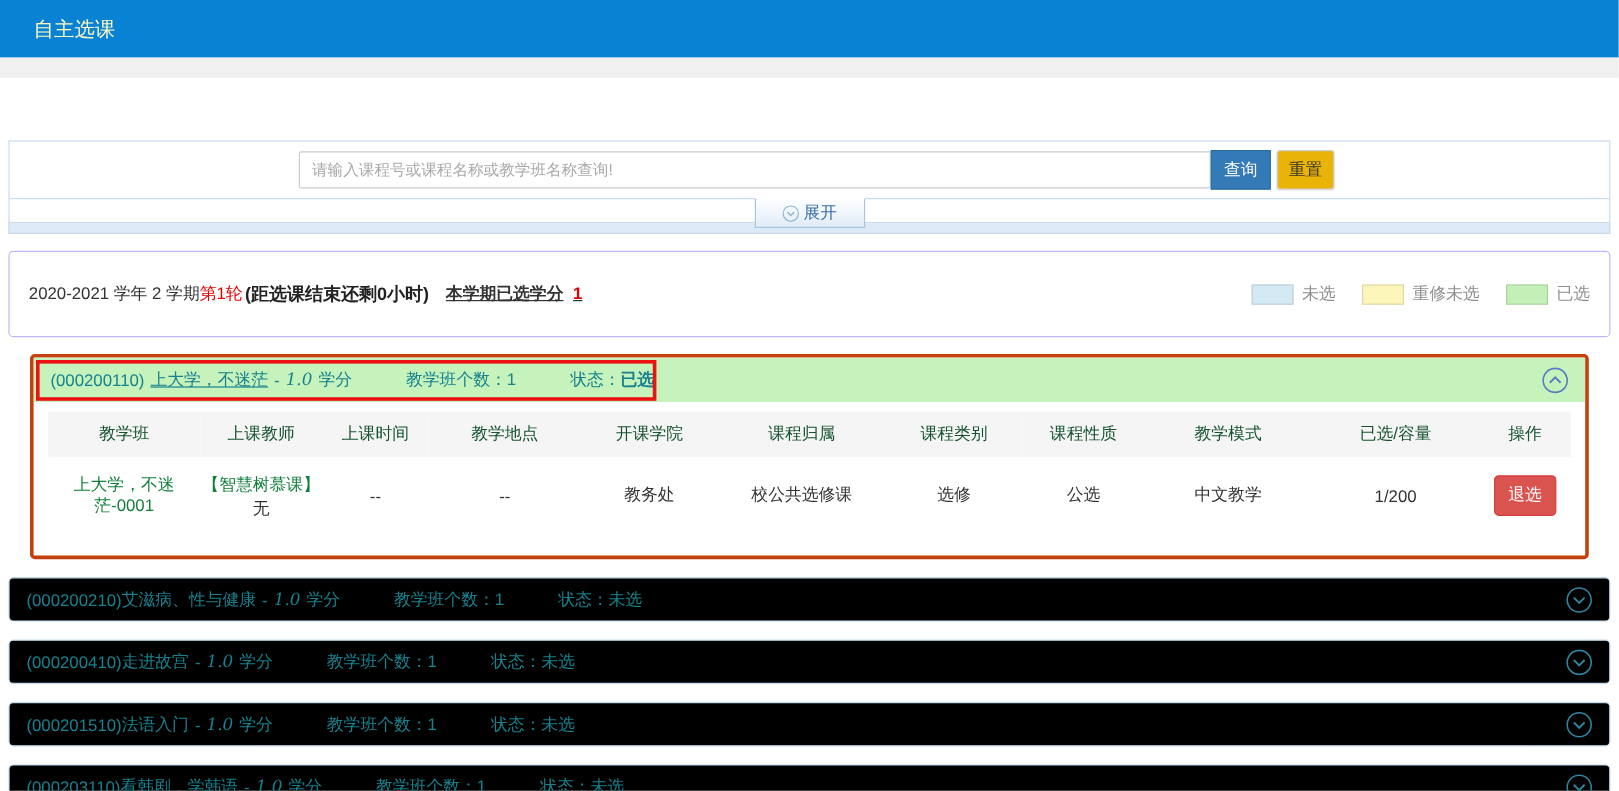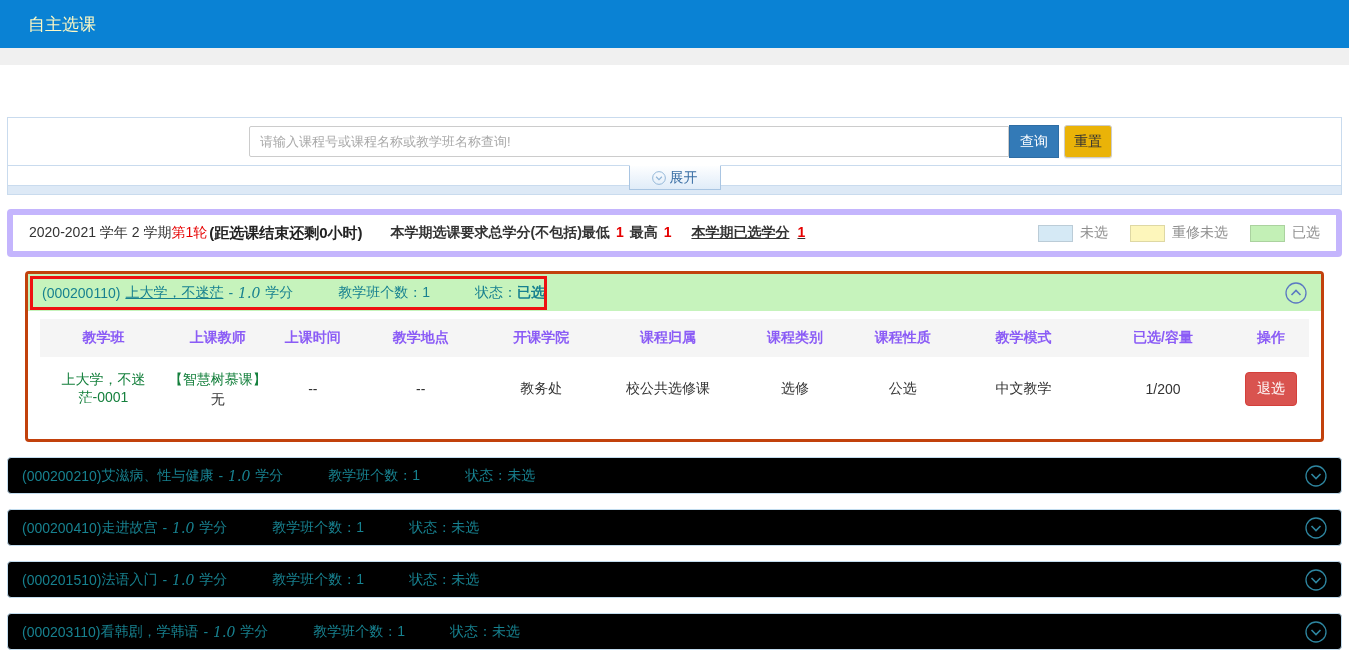--- a/index.html
+++ b/index.html
@@ -21,21 +21,21 @@
   .btn-reset { width: 48px; height: 33px; background: #eab308; color: #333; border: 1px solid #ccc;
     border-radius: 3px; margin-left: 5px; font-size: 14px; cursor: pointer; font-family: inherit;
     box-shadow: 0 1px 1px rgba(0,0,0,.08); }
   .expand-footer { position: relative; height: 20px; border-top: 1px solid #c9dbee; }
   .expand-tab { position: absolute; left: 50%; transform: translateX(-50%); top: -1px;
     width: 92px; height: 25px; display: flex; align-items: center; justify-content: center;
     border: 1px solid #a9c5e2; border-top-color: #fff; background: linear-gradient(#fdfeff, #e0ecf8);
     font-size: 14px; color: #3a6fa5; cursor: pointer; gap: 4px; }
   .blue-strip { margin: 0 7px; height: 9px; background: #dde9f6; border: 1px solid #c9dbee; border-top: none; }
 
-  .info-panel { margin: 14px 7px 0; height: 48px; border: 6px solid #c4b5fd; border-radius: 4px;
+  .info-panel { margin: 14px 7px 0; height: 72px; border: 1px solid #c4b5fd; border-radius: 4px;
     display: flex; align-items: center; padding: 0 16px; font-size: 14px; color: #333; }
   .round-red, .num-red { color: #e60000; }
   .countdown { font-weight: bold; font-size: 15px; color: #222; margin-left: 2px; }
   .req-block { margin-left: 28px; font-weight: bold; }
   .req-block .num-red { margin: 0 6px; font-weight: bold; }
   .chosen-block { margin-left: 14px; font-weight: bold; text-decoration: underline; }
   .chosen-block .num-red { margin-left: 8px; }
   .legend { margin-left: auto; display: flex; align-items: center; gap: 22px; }
   .legend-item { display: flex; align-items: center; gap: 7px; color: #8e8e8e; font-size: 14px; }
   .swatch { width: 35px; height: 17px; border: 1px solid rgba(0,0,0,.12); display: inline-block; }
@@ -52,21 +52,21 @@
   .credit { font-family: "DejaVu Serif", serif; font-style: italic; margin-right: 5px; }
   .meta { margin-left: 45px; }
   .meta b { font-weight: bold; }
   .circle-icon { margin-left: auto; display: inline-flex; }
   .group-header.green .circle-icon { color: #5b78c2; }
   .course-row .circle-icon { color: #2e86a0; }
 
   .table-wrap { padding: 8px 12px 18px; }
   table { width: 100%; border-collapse: collapse; text-align: center; font-size: 14px; color: #333; }
   thead tr { background: #f5f5f5; height: 38px; }
-  th { font-weight: bold; color: #8b5cf6; }
+  th { font-weight: normal; color: #14532d; }
   tbody tr { height: 64px; }
   .link { color: #15803d; text-decoration: none; cursor: pointer; }
   .teacher-line { line-height: 1.45; }
   .btn-danger { background: #d9534f; border: 1px solid #d43f3a; color: #fff; border-radius: 4px;
     padding: 7px 11px; font-size: 14px; cursor: pointer; font-family: inherit; }
 
   .course-row { margin: 15px 7px 0; height: 37px; background: #000000; border: 1px solid #c2dcee;
     border-radius: 4px; display: flex; align-items: center; padding: 0 14px;
     font-size: 14px; color: #17818f; cursor: pointer; }
 </style>
@@ -96,23 +96,20 @@
       <span>展开</span>
     </div>
   </div>
 </div>
 <div class="blue-strip"></div>
 
 <div class="info-panel">
   <span>2020-2021 学年 2 学期</span>
   <span class="round-red">第1轮</span>
   <span class="countdown">(距选课结束还剩0小时)</span>
-  <span class="req-block">
-    <span>本学期选课要求总学分(不包括)最低</span><span class="num-red">1</span><span>最高</span><span class="num-red">1</span>
-  </span>
   <span class="chosen-block">
     <span>本学期已选学分</span><span class="num-red">1</span>
   </span>
   <div class="legend">
     <div class="legend-item">
       <span class="swatch" style="background: rgb(213, 233, 245);"></span>
       <span>未选</span>
     </div>
     <div class="legend-item">
       <span class="swatch" style="background: rgb(253, 246, 187);"></span>

